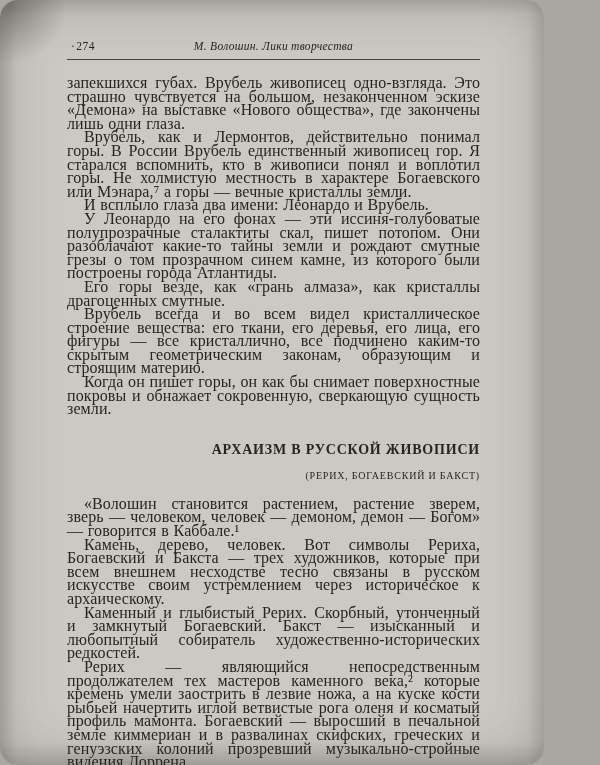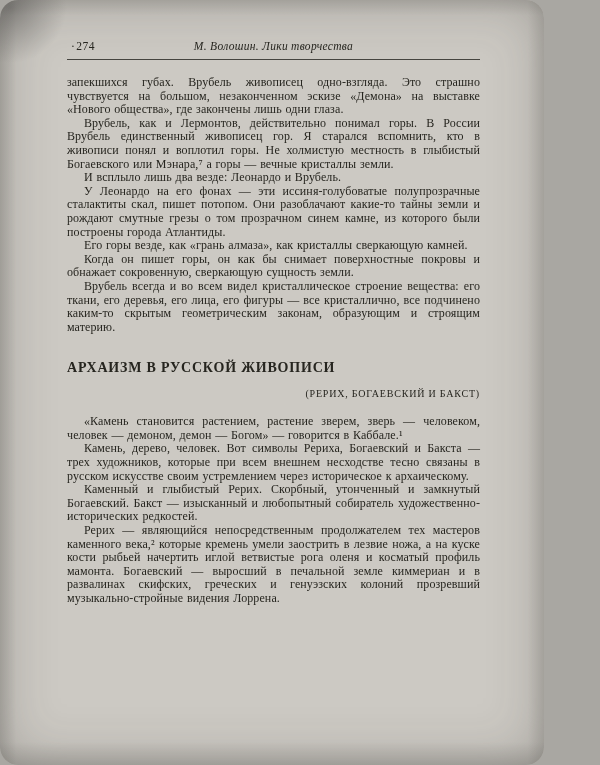--- a/index.html
+++ b/index.html
@@ -47,33 +47,33 @@
     margin-right: 1px;
   }
   .running-title {
     display: block;
     text-align: center;
     font-style: italic;
     letter-spacing: 0.3px;
   }
   .text-block p {
     margin: 0;
-    font-size: 12px;
+    font-size: 16px;
     line-height: 13.6px;
     text-align: justify;
     text-indent: 17px;
     letter-spacing: 0.1px;
     word-spacing: 0.6px;
   }
   .text-block p.no-indent {
     text-indent: 0;
   }
   .chapter-title {
     margin: 26px 0 0 0;
-    text-align: left;
+    text-align: right;
     font-size: 14px;
     font-weight: bold;
     letter-spacing: 0.8px;
   }
   .chapter-subtitle {
     margin: 12px 0 0 0;
     text-align: right;
     font-size: 10px;
     letter-spacing: 0.8px;
   }
@@ -89,33 +89,33 @@
 
     <header class="running-head">
       <span class="page-num">274</span>
       <span class="running-title">М. Волошин. Лики творчества</span>
     </header>
 
     <main class="text-block">
 
       <section>
         <p class="no-indent">запекшихся губах. Врубель живописец одно-взгляда. Это страшно чувствуется на большом, незаконченном эскизе «Демона» на выставке «Нового общества», где закончены лишь одни глаза.</p>
-        <p>Врубель, как и Лермонтов, действительно понимал горы. В России Врубель единственный живописец гор. Я старался вспомнить, кто в живописи понял и воплотил горы. Не холмистую местность в глыбистый Богаевского или Мэнара,⁷ а горы — вечные кристаллы земли.</p>
-        <p>И всплыло лишь два везде: Леонардо и Врубель.</p>
+        <p>Врубель, как и Лермонтов, действительно понимал горы. В России Врубель единственный живописец гор. Я старался вспомнить, кто в живописи понял и воплотил горы. Не холмистую местность в характере Богаевского или Мэнара,⁷ а горы — вечные кристаллы земли.</p>
+        <p>И всплыло глаза два имени: Леонардо и Врубель.</p>
         <p>У Леонардо на его фонах — эти иссиня-голубоватые полупрозрачные сталактиты скал, пишет потопом. Они разоблачают какие-то тайны земли и рождают смутные грезы о том прозрачном синем камне, из которого были построены города Атлантиды.</p>
-        <p>Его горы везде, как «грань алмаза», как кристаллы сверкающую камней.</p>
+        <p>Его горы везде, как «грань алмаза», как кристаллы драгоценных смутные.</p>
+        <p>Врубель всегда и во всем видел кристаллическое строение вещества: его ткани, его деревья, его лица, его фигуры — все кристаллично, все подчинено каким-то скрытым геометрическим законам, образующим и строящим материю.</p>
         <p>Когда он пишет горы, он как бы снимает поверхностные покровы и обнажает сокровенную, сверкающую сущность земли.</p>
-        <p>Врубель всегда и во всем видел кристаллическое строение вещества: его ткани, его деревья, его лица, его фигуры — все кристаллично, все подчинено каким-то скрытым геометрическим законам, образующим и строящим материю.</p>
       </section>
 
       <h1 class="chapter-title">АРХАИЗМ В РУССКОЙ ЖИВОПИСИ</h1>
       <div class="chapter-subtitle">(РЕРИХ, БОГАЕВСКИЙ И БАКСТ)</div>
 
       <section class="section-body">
-        <p>«Камень становится растением, растение зверем, зверь — человеком, человек — демоном, демон — Богом» — говорится в Каббале.¹</p>
+        <p>«Волошин становится растением, растение зверем, зверь — человеком, человек — демоном, демон — Богом» — говорится в Каббале.¹</p>
         <p>Камень, дерево, человек. Вот символы Рериха, Богаевский и Бакста — трех художников, которые при всем внешнем несходстве тесно связаны в русском искусстве своим устремлением через историческое к архаическому.</p>
         <p>Каменный и глыбистый Рерих. Скорбный, утонченный и замкнутый Богаевский. Бакст — изысканный и любопытный собиратель художественно-исторических редкостей.</p>
         <p>Рерих — являющийся непосредственным продолжателем тех мастеров каменного века,² которые кремень умели заострить в лезвие ножа, а на куске кости рыбьей начертить иглой ветвистые рога оленя и косматый профиль мамонта. Богаевский — выросший в печальной земле киммериан и в развалинах скифских, греческих и генуэзских колоний прозревший музыкально-стройные видения Лоррена.</p>
       </section>
 
     </main>
   </div>
 </div>
 
 </body></html>

